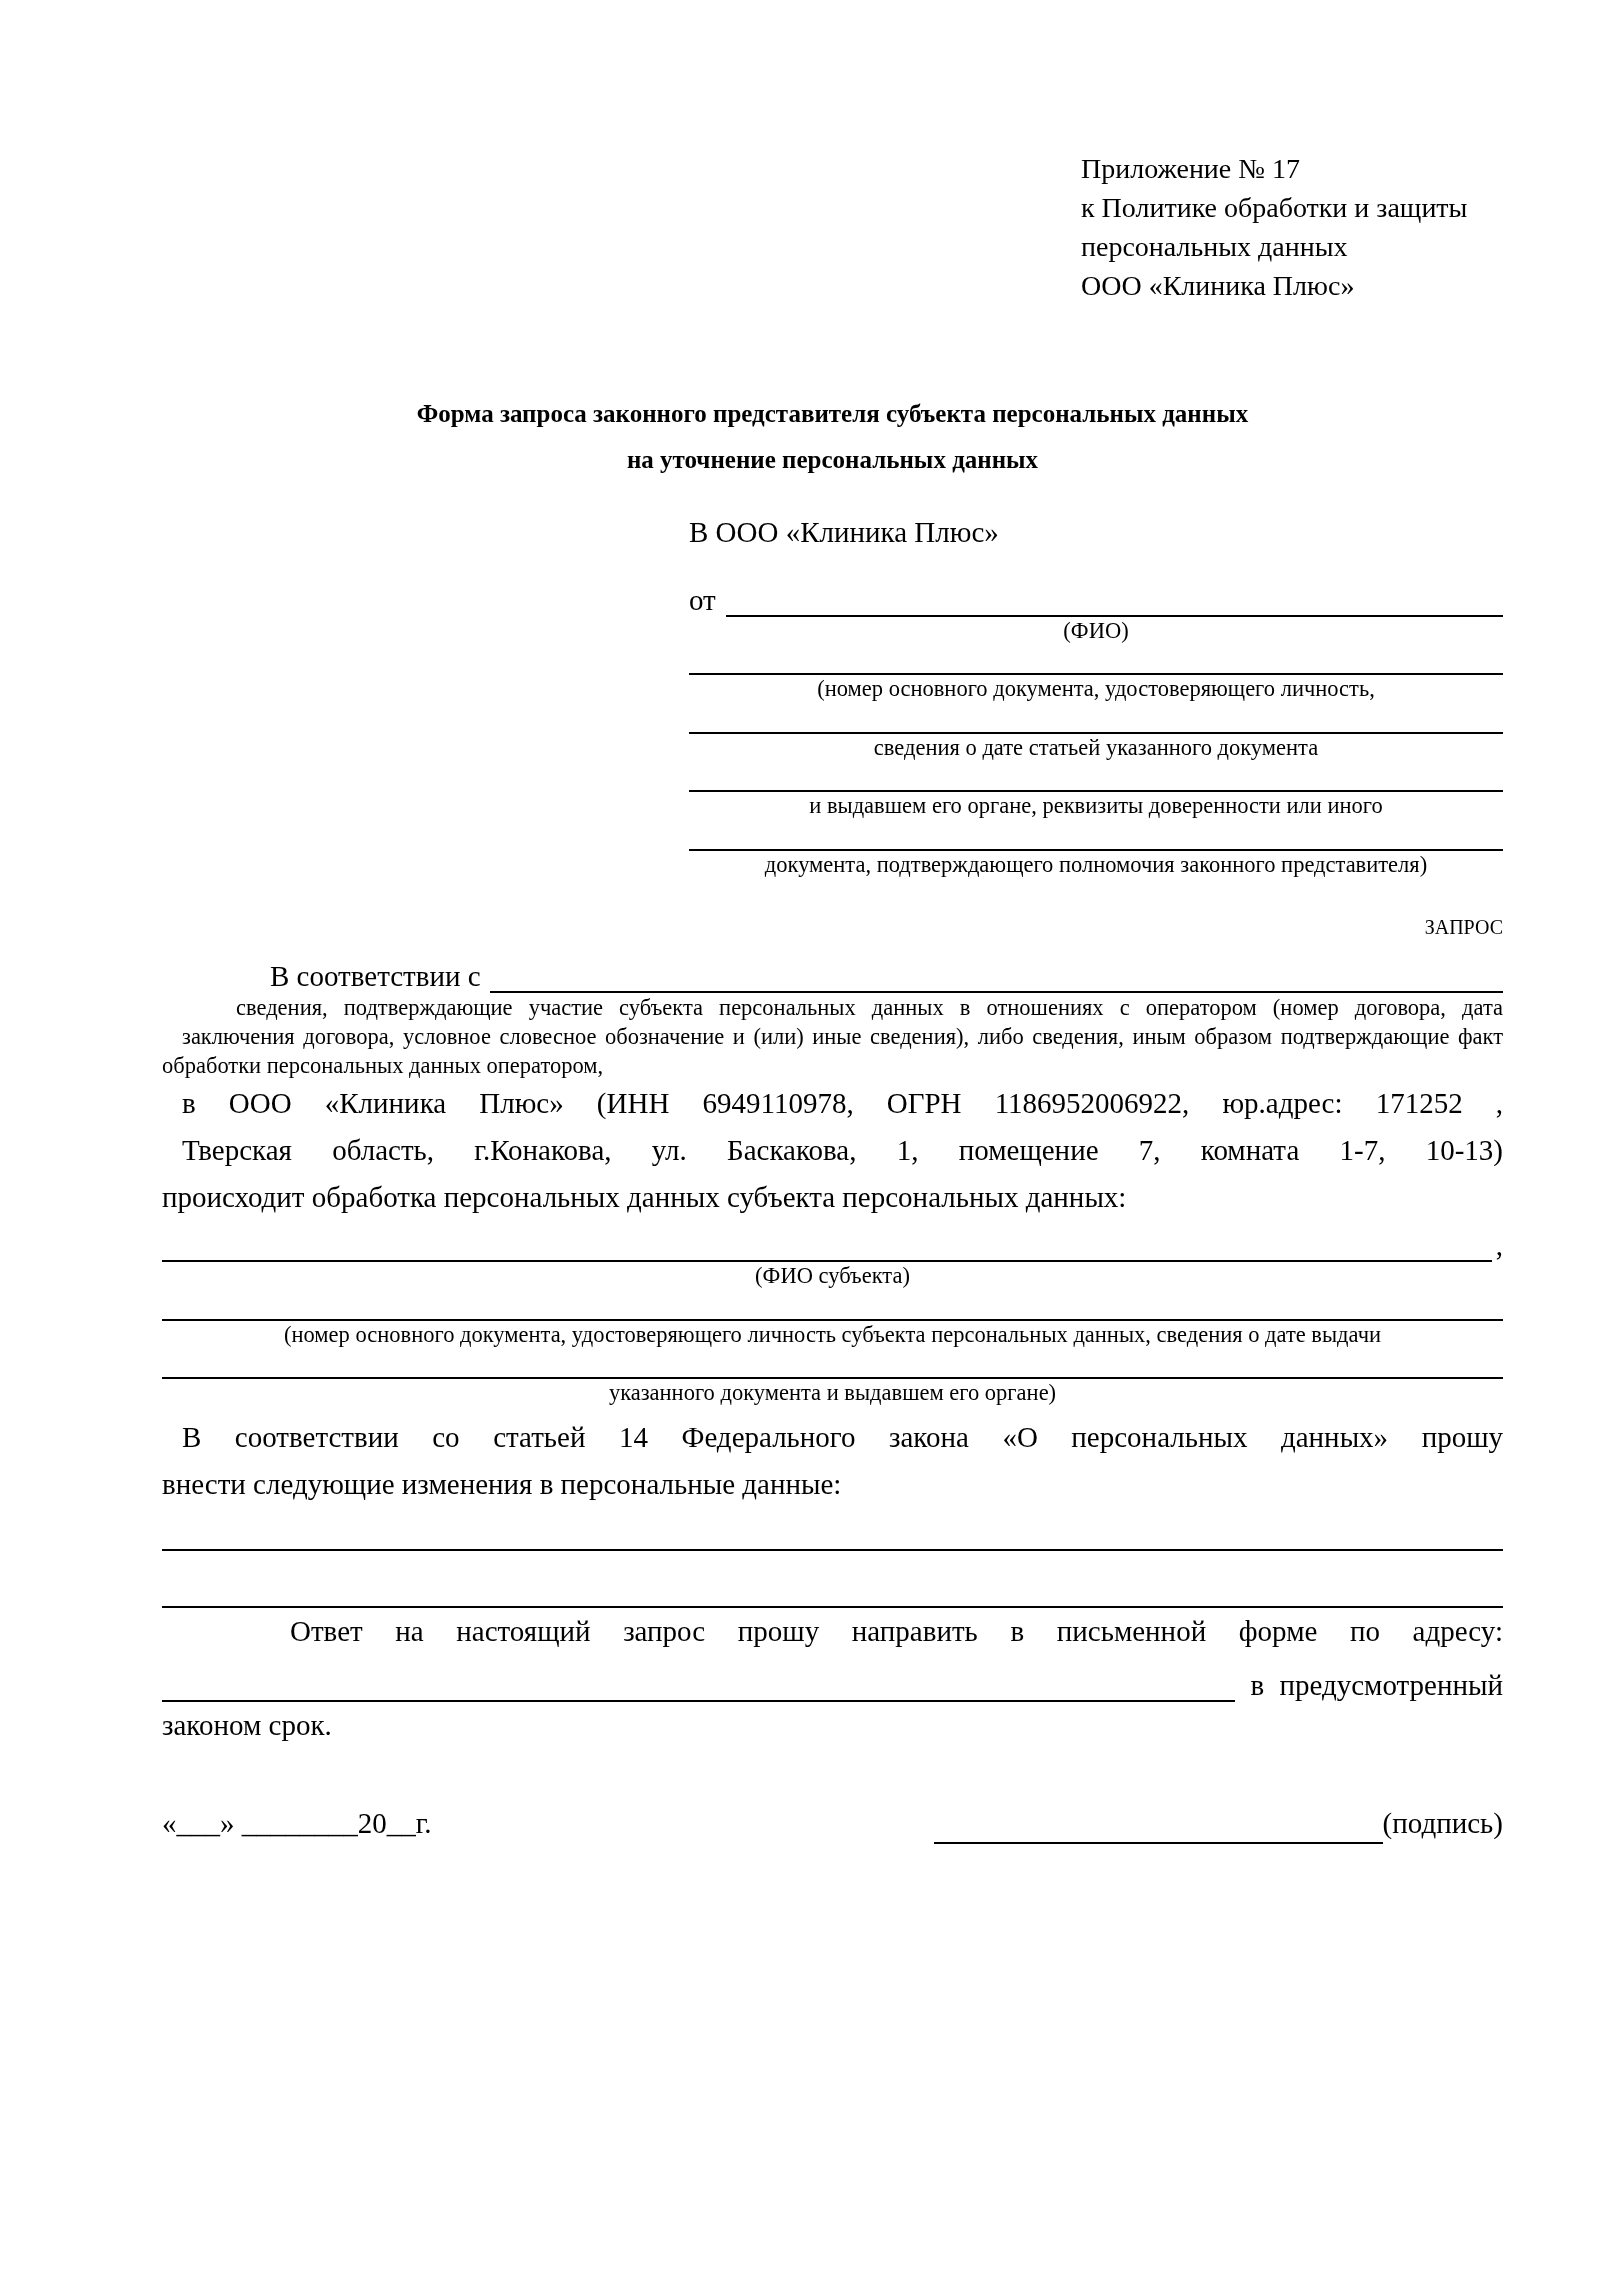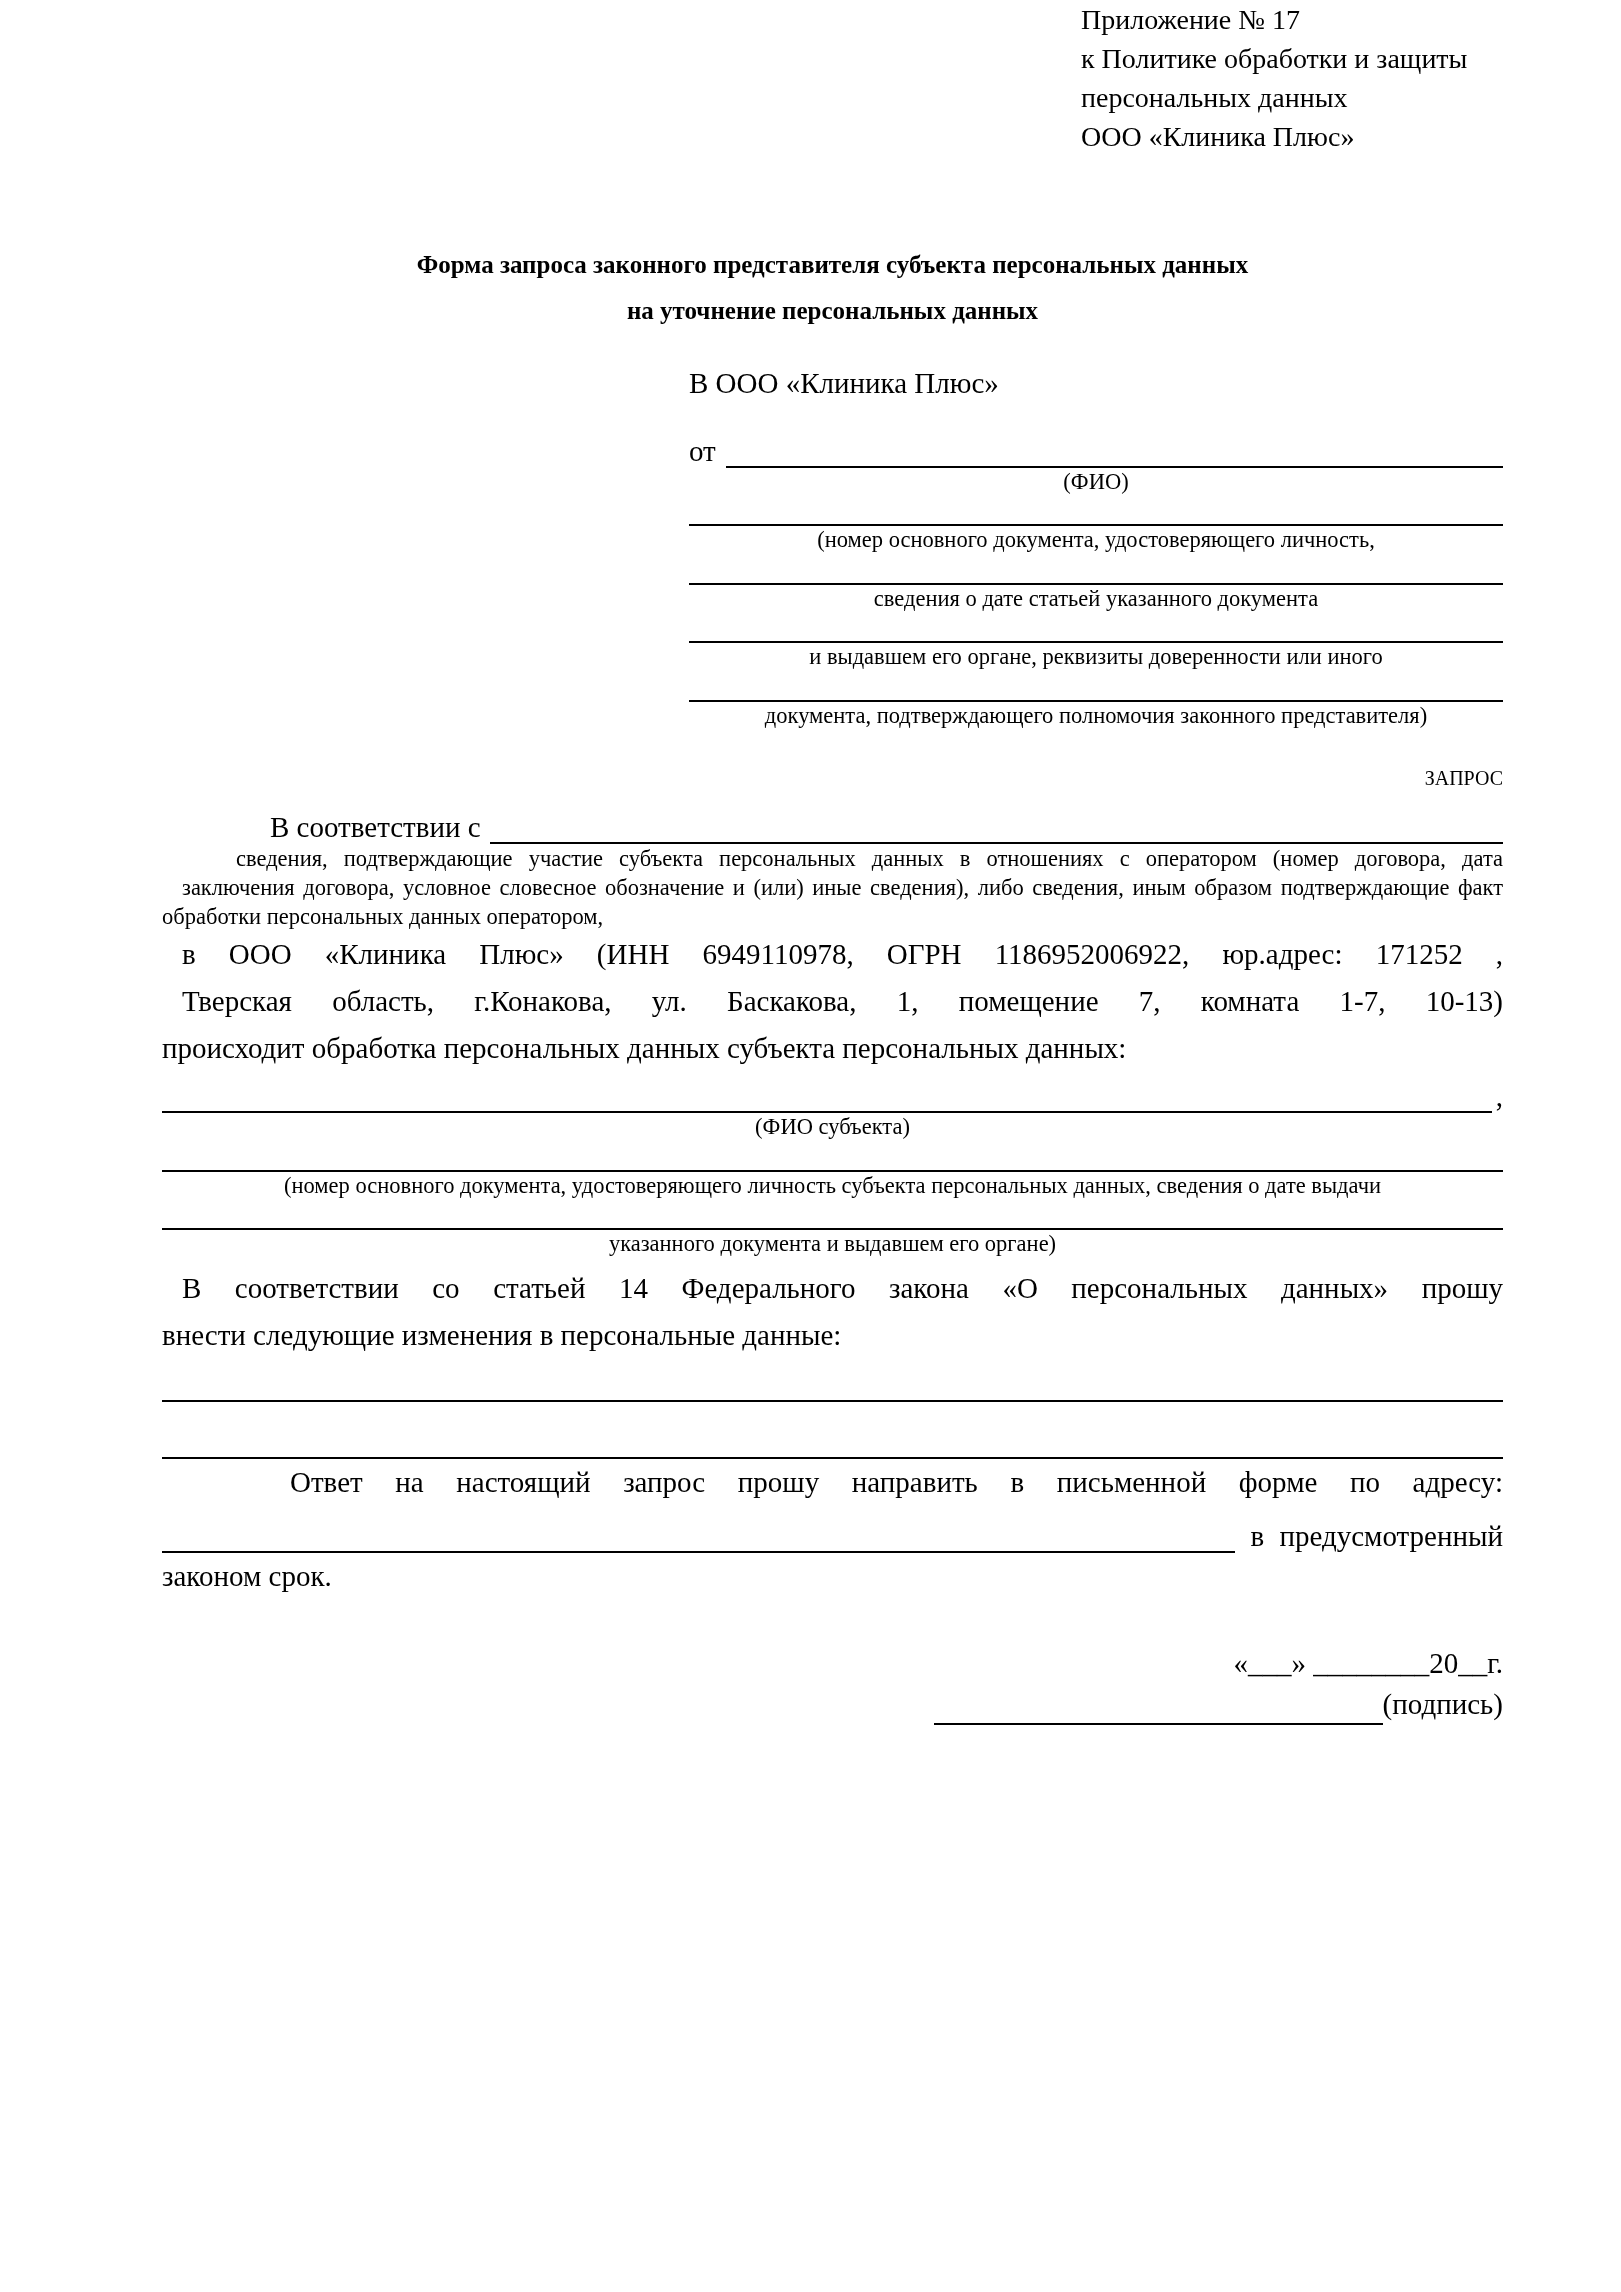--- a/index.html
+++ b/index.html
@@ -11,20 +11,21 @@
   }
   .page {
     position:relative;
     width:1621px; height:2293px;
     background:#ffffff;
     overflow:hidden;
   }
   .content {
     width:1341px;
     margin-left:162px;
+    padding-top:149px;
     font-size:29px;
   }
   
   .appendix { margin-left:919px; font-size:28px; line-height:39px; }
   
   .doc-title { margin-top:86px; text-align:center; font-weight:bold; font-size:25px; line-height:46px; }
   
   .addressee { margin-left:527px; width:814px; margin-top:29px; }
   .org-line { line-height:41px; }
   .row { display:flex; align-items:flex-end; }
@@ -45,21 +46,21 @@
   .subject-row { height:33px; margin-top:7.8px; display:flex; align-items:flex-end; }
   .subject-row .fill { margin-left:0; }
   .comma { padding-left:3.9px; }
   .mt8 { margin-top:7.8px; }
   .sp1 { height:43px; border-bottom:2px solid #000; }
   .sp2 { height:57px; border-bottom:2px solid #000; }
   .reply-first { text-indent:108px; }
   .reply-row { display:flex; justify-content:space-between; align-items:flex-end; height:47px; }
   .reply-fill { width:1073px; border-bottom:2px solid #000; }
   
-  .date-row { display:flex; justify-content:space-between; align-items:flex-end; margin-top:43px; font-size:29px; line-height:41px;flex-direction:column; }
+  .date-row { display:flex; justify-content:space-between; align-items:flex-end; margin-top:54px; font-size:29px; line-height:41px; }
   .sig-wrap { display:flex; align-items:flex-end; }
   .sig-line { display:inline-block; width:449px; height:33px; border-bottom:2px solid #000; }
 </style>
 </head>
 <body>
 
 <div class="page">
   <div class="content">
 
     <div class="appendix">

